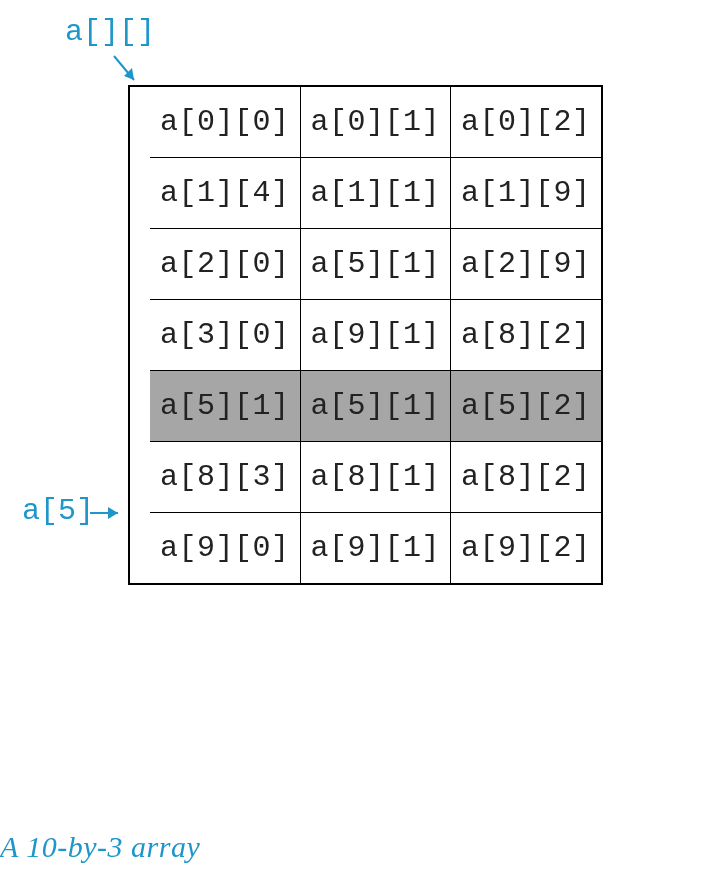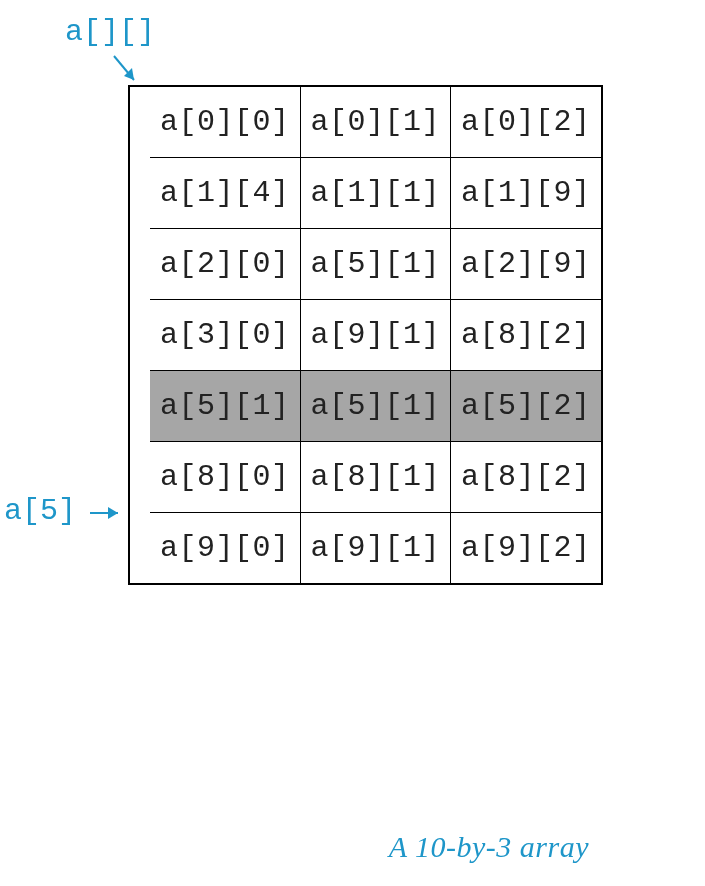--- a/index.html
+++ b/index.html
@@ -29,21 +29,21 @@
     font-weight: 500;
   }
   .arrow-top {
     position: absolute;
     top: 52px;
     left: 110px;
   }
   .label-row {
     position: absolute;
     top: 494px;
-    left: 4px;
+    left: 22px;
     color: #1E96C9;
     font-family: 'Courier New', monospace;
     font-size: 30px;
     font-weight: 500;
   }
   .arrow-row {
     position: absolute;
     top: 502px;
     left: 88px;
   }
@@ -77,21 +77,21 @@
   td:first-child { border-left: none; }
   td:last-child { border-right: none; }
   tr.highlight td {
     background: #a6a6a6;
   }
   .caption {
     position: absolute;
     top: 830px;
     left: 0;
     width: 589px;
-    text-align: right;
+    text-align: left;
     font-style: italic;
     font-family: Georgia, 'Times New Roman', serif;
     font-size: 30px;
     color: #1E96C9;
     letter-spacing: 0.5px;
   }
 </style>
 </head>
 <body>
 
@@ -133,21 +133,21 @@
         <td>a[3][0]</td>
         <td>a[9][1]</td>
         <td>a[8][2]</td>
       </tr>
       <tr class="highlight">
         <td>a[5][1]</td>
         <td>a[5][1]</td>
         <td>a[5][2]</td>
       </tr>
       <tr>
-        <td>a[8][0]</td>
+        <td>a[8][3]</td>
         <td>a[8][1]</td>
         <td>a[8][2]</td>
       </tr>
       <tr>
         <td>a[9][0]</td>
         <td>a[9][1]</td>
         <td>a[9][2]</td>
       </tr>
     </tbody>
       </table>

